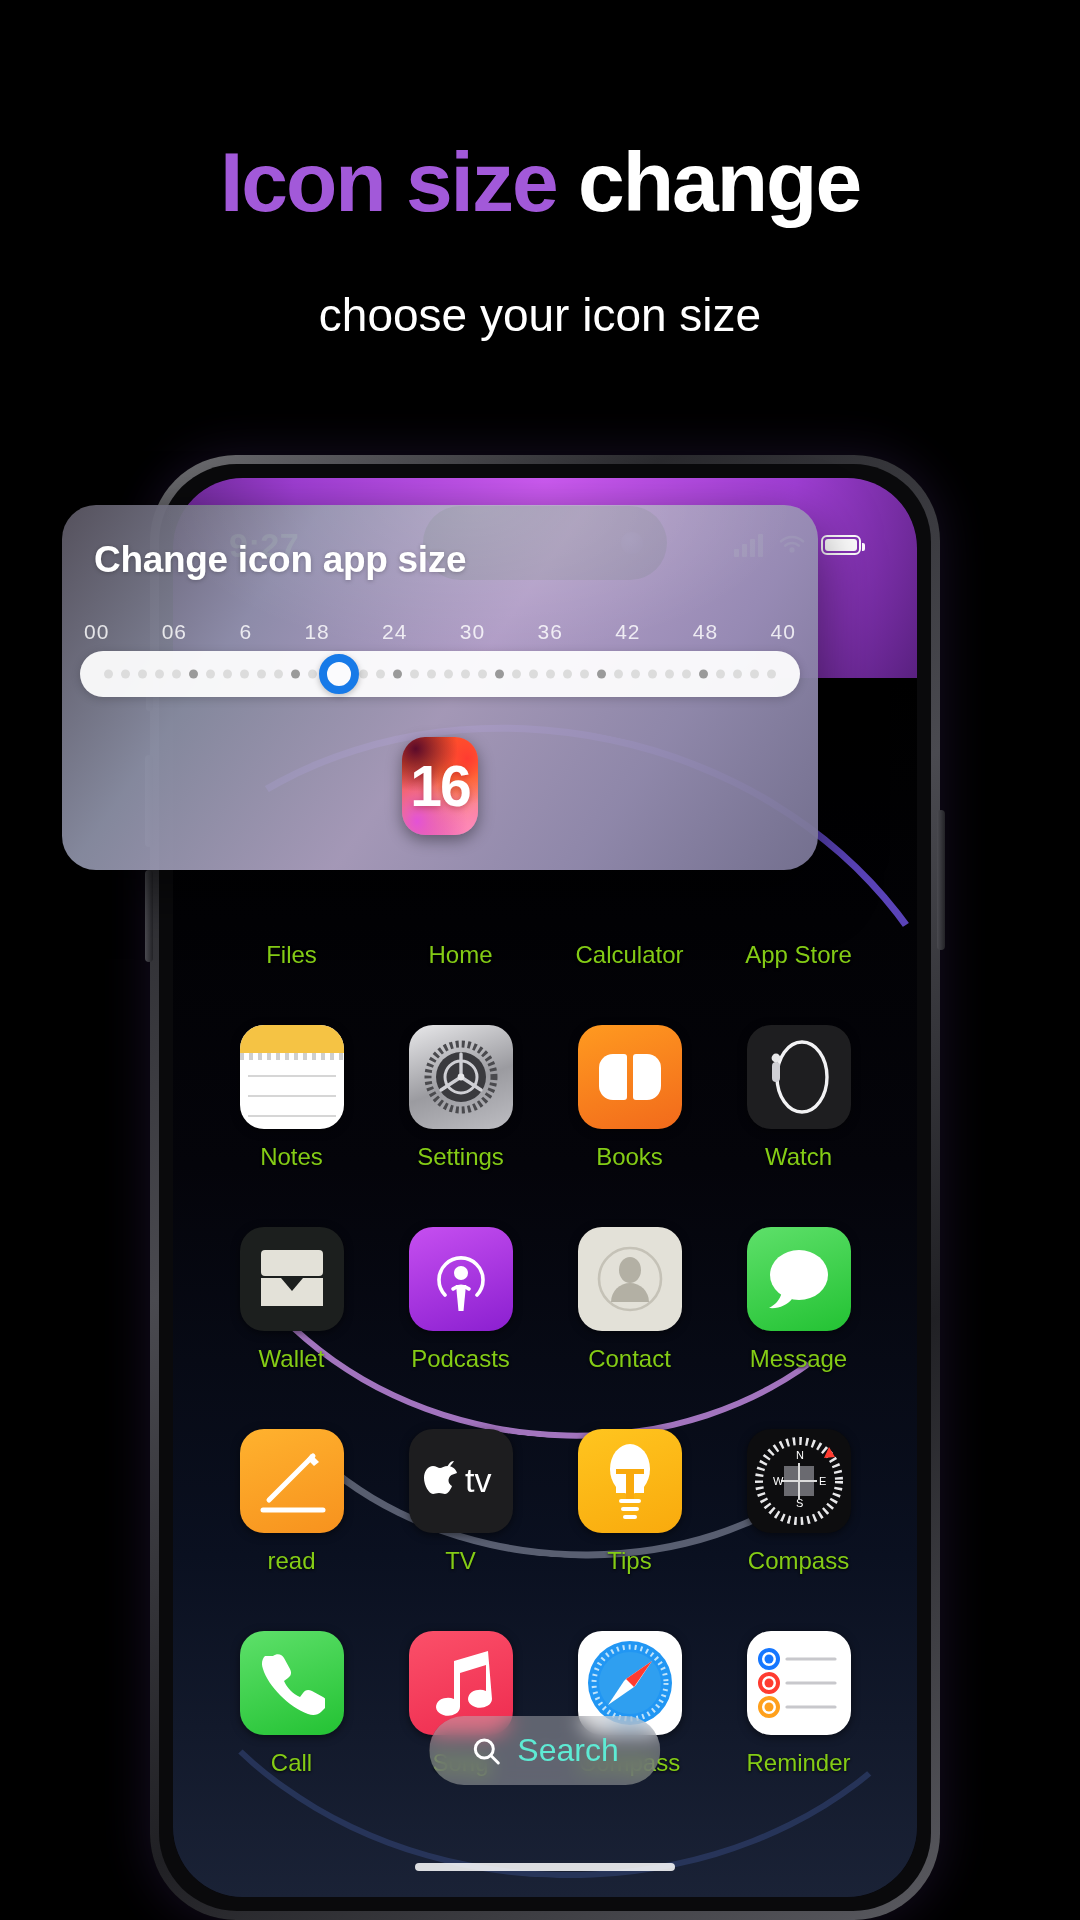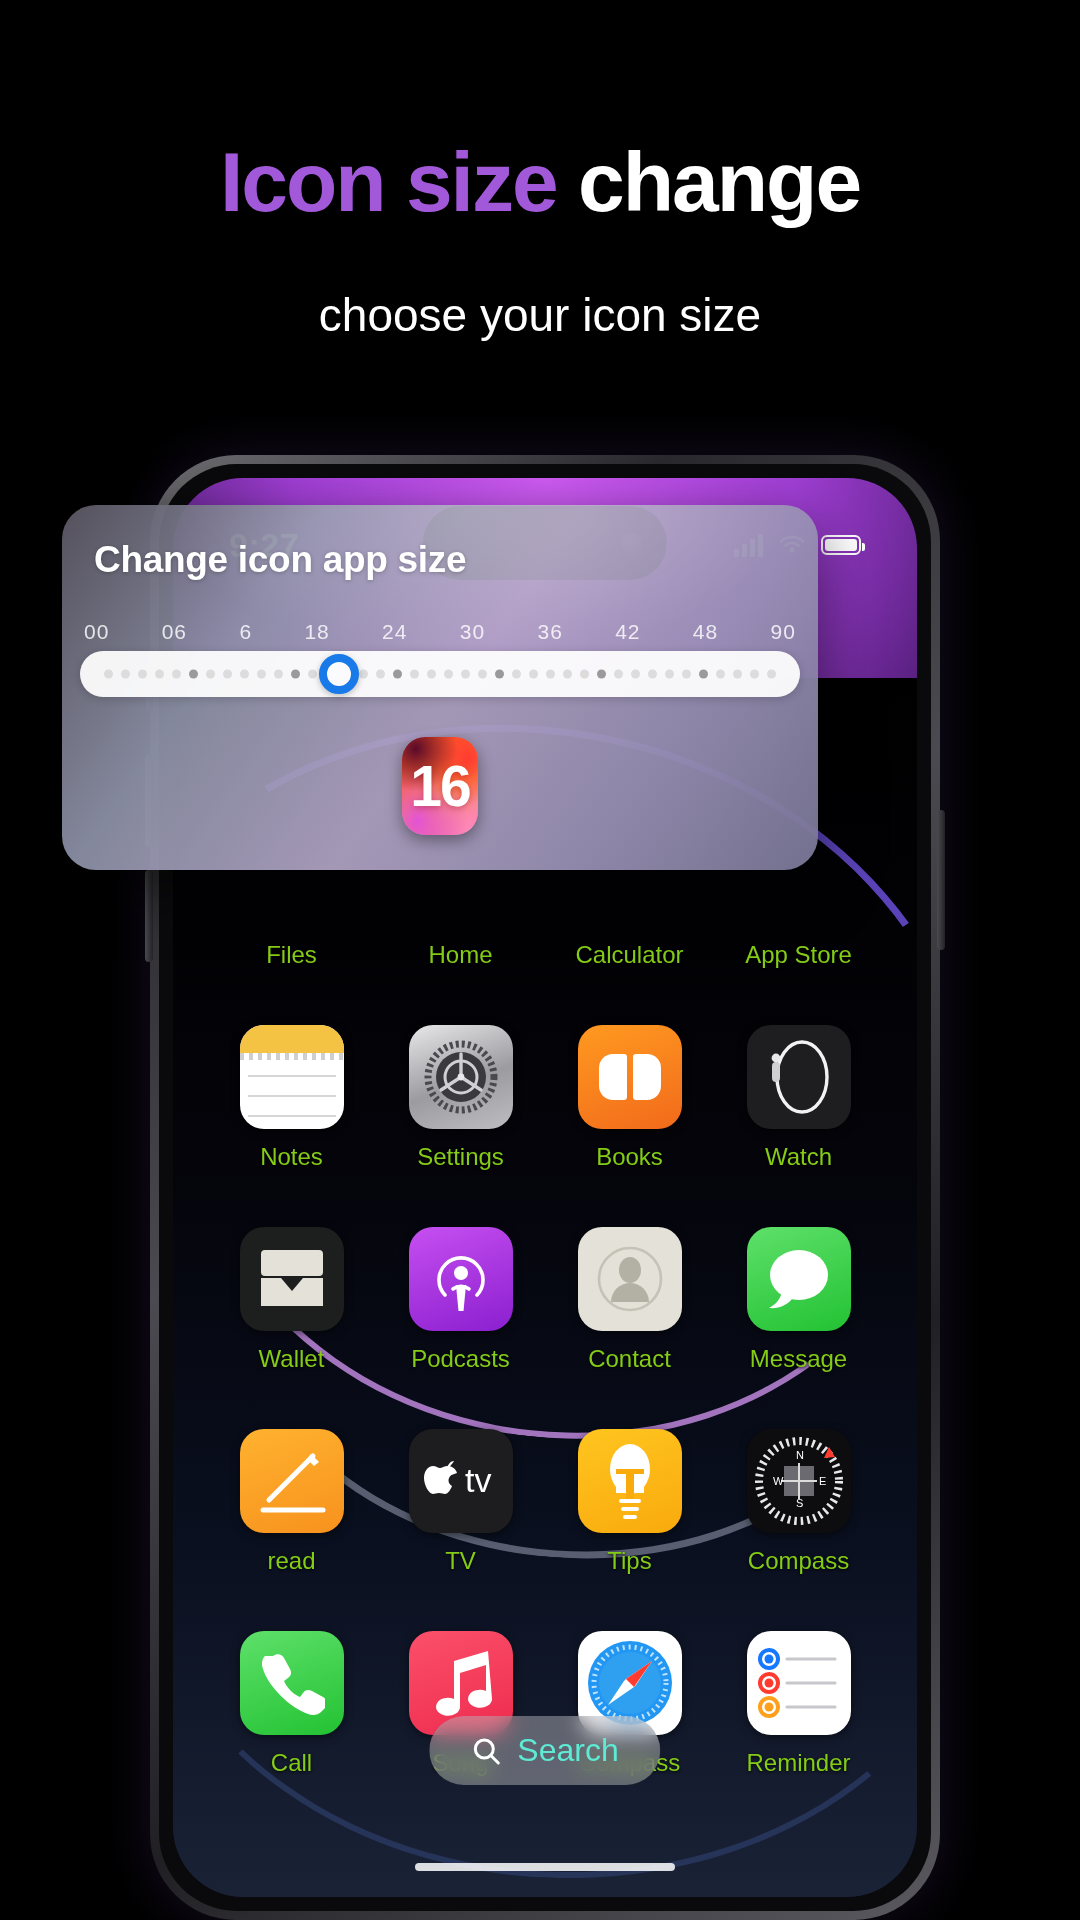--- a/index.html
+++ b/index.html
@@ -532,21 +532,21 @@
   <div id="ruler-labels">
       <span>00</span>
       <span>06</span>
       <span>6</span>
       <span>18</span>
       <span>24</span>
       <span>30</span>
       <span>36</span>
       <span>42</span>
       <span>48</span>
-      <span>90</span>
+      <span>40</span>
     </div>
 
   <div id="slider">
     <div id="slider-dots">
         <span class="sdot"></span>
         <span class="sdot"></span>
         <span class="sdot"></span>
         <span class="sdot"></span>
         <span class="sdot"></span>
         <span class="sdot major"></span>

